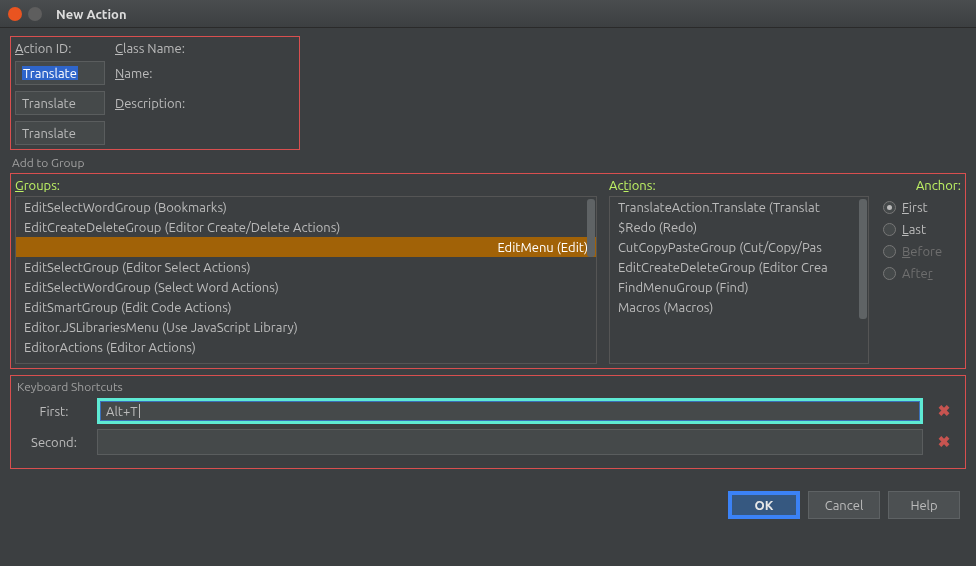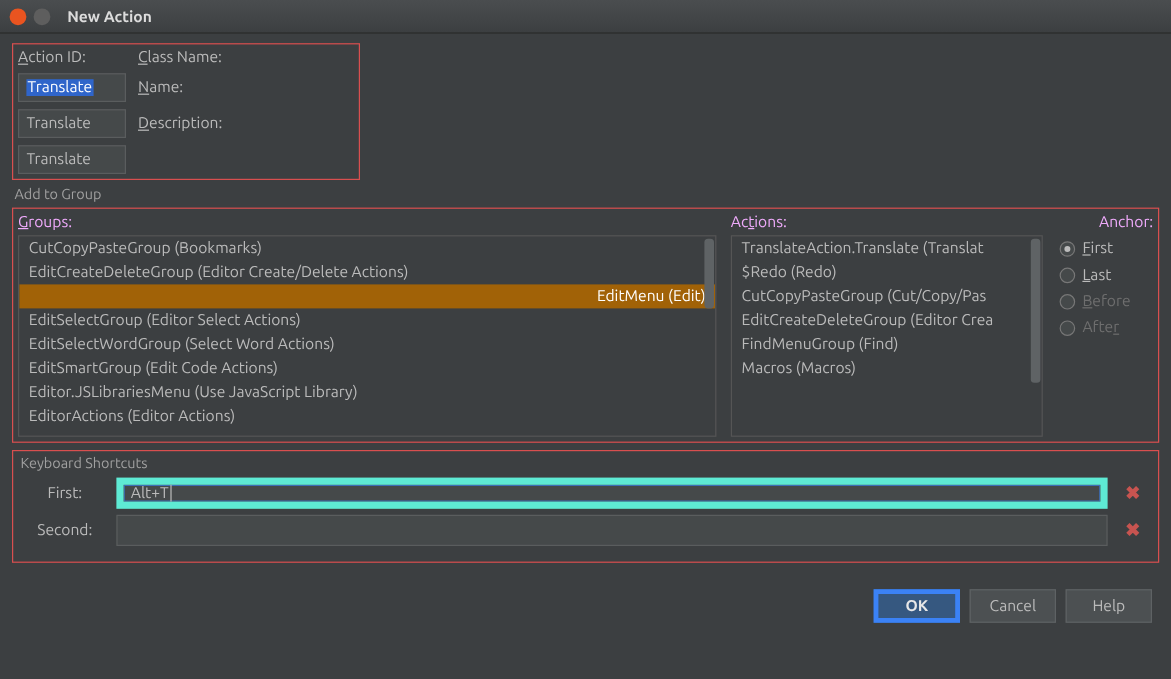--- a/index.html
+++ b/index.html
@@ -61,21 +61,21 @@
     color: #a0a0a0;
     margin: 4px 0 4px 2px;
     font-size: 12px;
   }
 
   .add-group {
     display: grid;
     grid-template-columns: 1fr 260px 80px;
     gap: 12px;
   }
-  .col-label { margin-bottom: 4px; color: #f0abfc; }
+  .col-label { margin-bottom: 4px; color: #bef264; }
   .col-label .ul { text-decoration: underline; }
   .listbox {
     background: #3c3f41;
     border: 1px solid #555;
     height: 168px;
     overflow: hidden;
     position: relative;
   }
   .listbox .scroll-thumb {
     position: absolute;
@@ -129,21 +129,21 @@
     background: #45494a;
     border: 1px solid #5a5d5e;
     height: 26px;
     color: #bbbbbb;
     font-family: inherit;
     font-size: 13px;
     padding: 0 6px;
     width: 100%;
   }
   .kbs-input.focused {
-    border: 6px solid #5eead4;
+    border: 3px solid #5eead4;
     box-shadow: 0 0 0 1px #3b6fb8 inset;
   }
   .clear-ico { color: #c75450; font-weight: bold; text-align: center; cursor: pointer; font-size: 15px; }
 
   .btn-row {
     display: flex;
     justify-content: flex-end;
     gap: 8px;
     padding: 16px 6px 6px 0;
   }
@@ -204,21 +204,21 @@
 
   <div class="section-label">Add to Group</div>
 
   <div class="highlight-box">
     <div class="add-group">
 
       <div>
         <div class="col-label"><span class="ul">G</span><span>roups:</span></div>
         <div class="listbox" id="groups-list">
           <div class="scroll-thumb"></div>
-        <div class="list-item">CutCopyPasteGroup (Bookmarks)</div>
+        <div class="list-item">EditSelectWordGroup (Bookmarks)</div>
             <div class="list-item">EditCreateDeleteGroup (Editor Create/Delete Actions)</div>
             <div class="list-item selected">EditMenu (Edit)</div>
             <div class="list-item">EditSelectGroup (Editor Select Actions)</div>
             <div class="list-item">EditSelectWordGroup (Select Word Actions)</div>
             <div class="list-item">EditSmartGroup (Edit Code Actions)</div>
             <div class="list-item">Editor.JSLibrariesMenu (Use JavaScript Library)</div>
             <div class="list-item">EditorActions (Editor Actions)</div>
           </div>
       </div>
 

